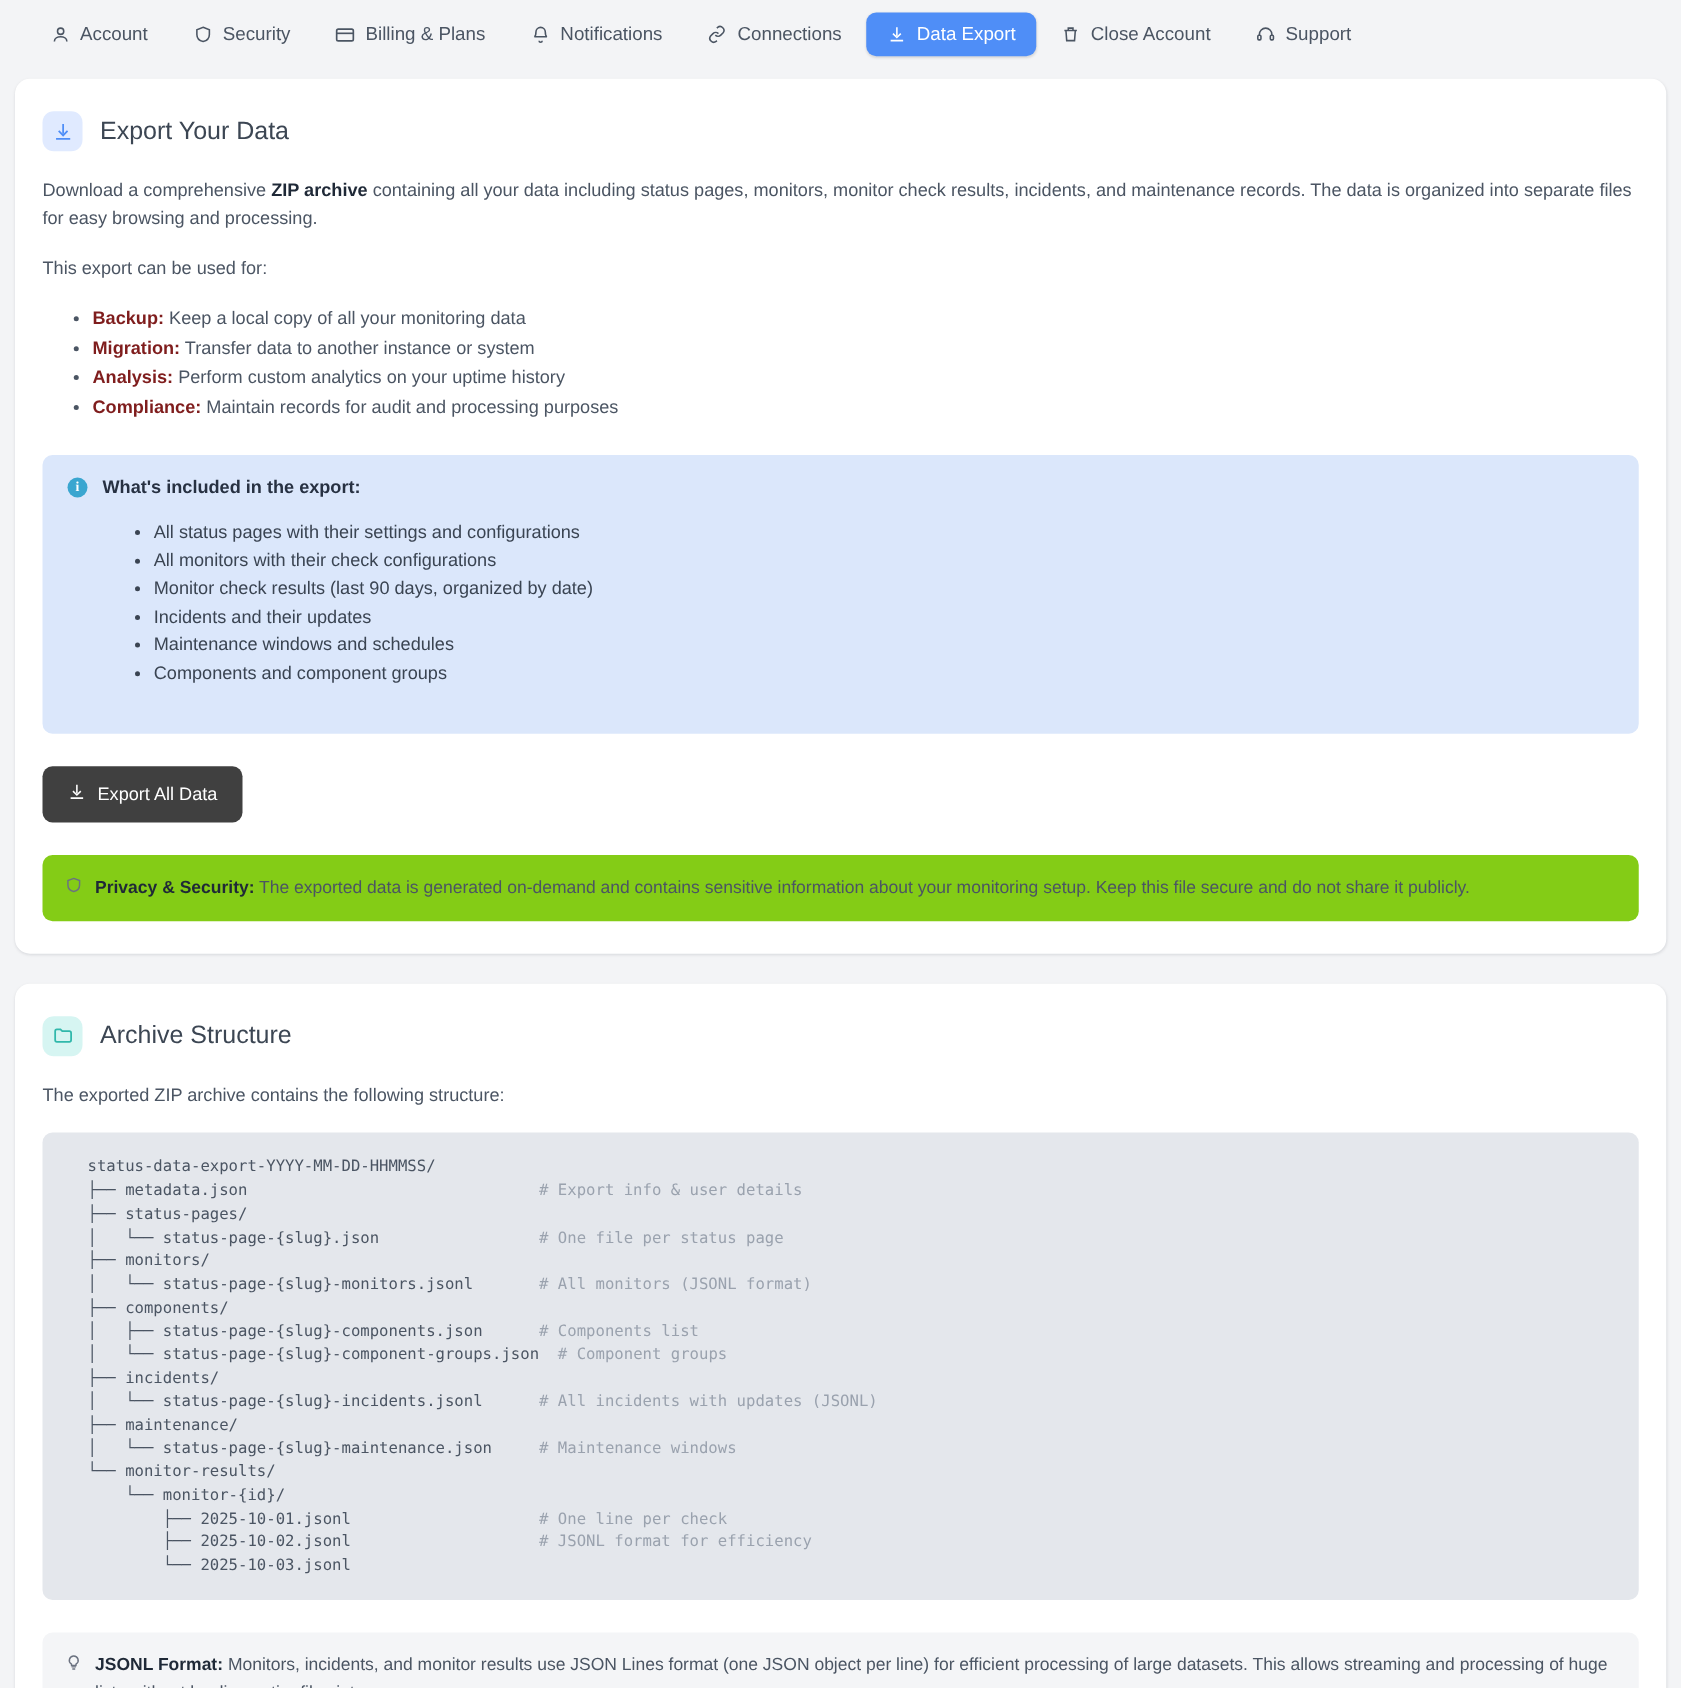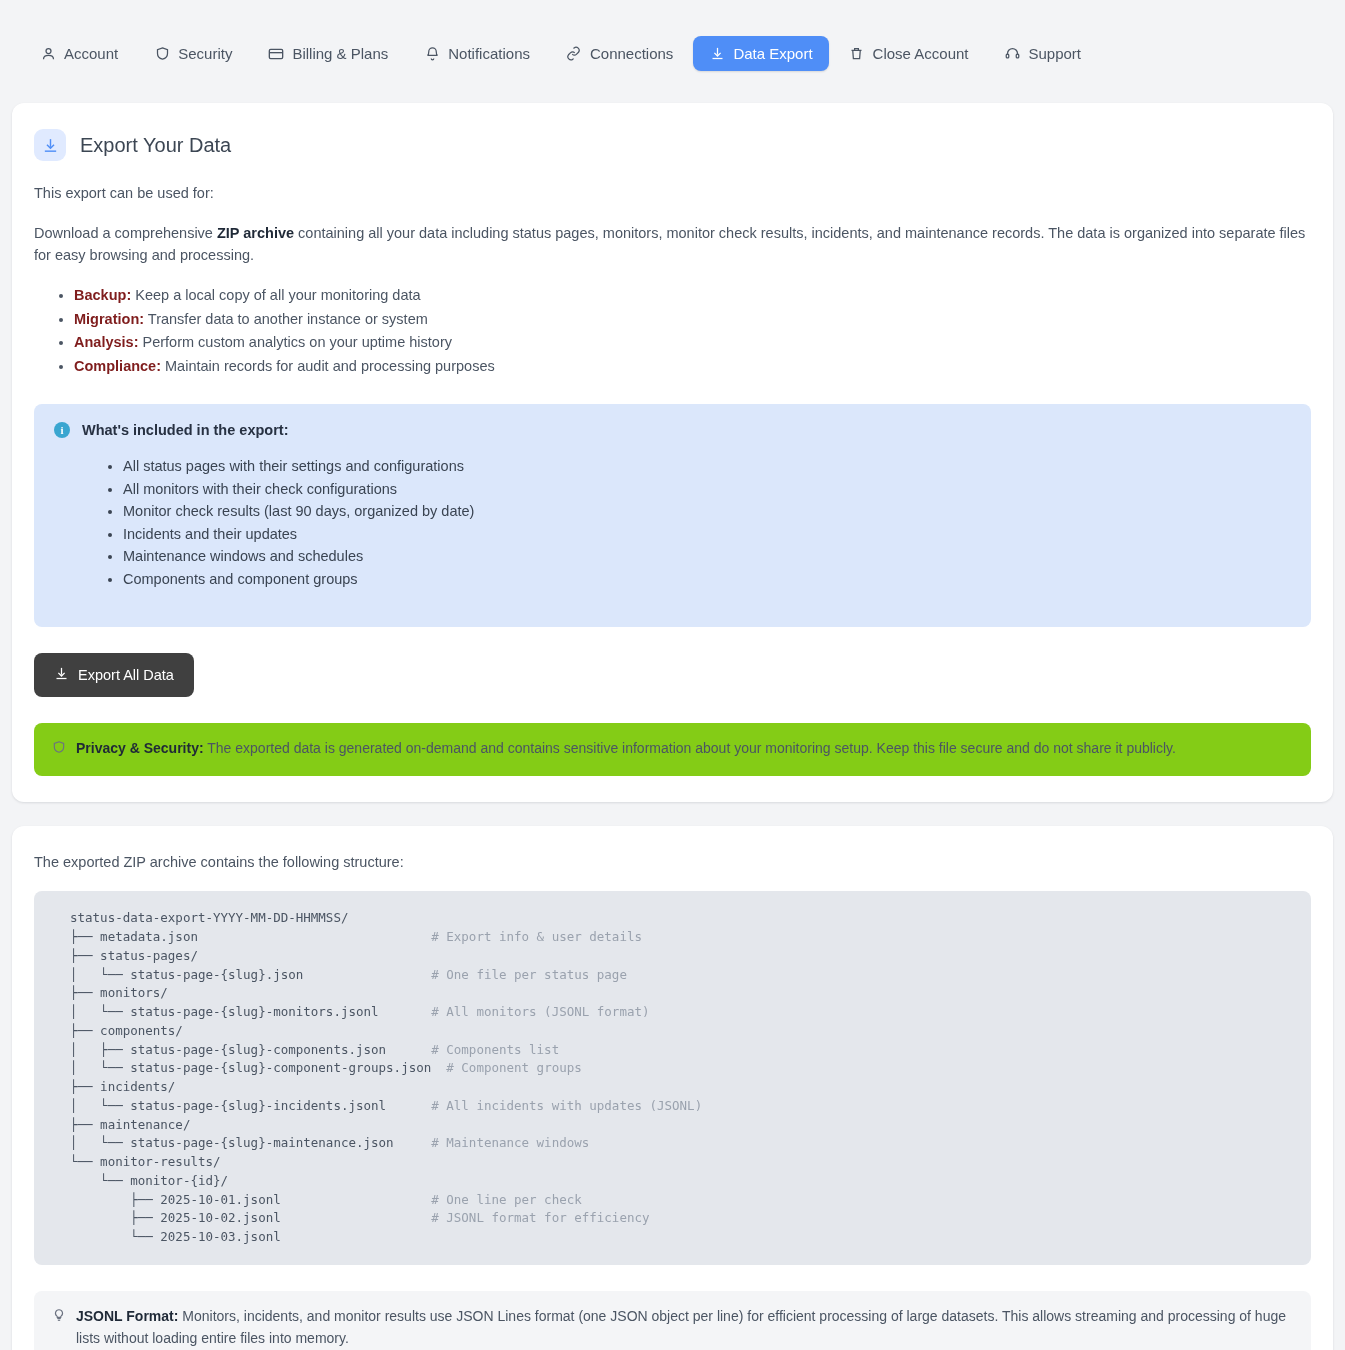--- a/index.html
+++ b/index.html
@@ -9,23 +9,22 @@
     font-family: "Liberation Sans", sans-serif;
     color: #374151;
   }
   body { width: 1345px; min-height: 1350px; }
 
   
   .navbar {
     display: flex;
     align-items: center;
     gap: 4px;
-    padding: 24px 24px;
+    padding: 10px 24px;
     background: #f3f4f6;
-    margin-top: 12px;
   }
   .nav-item {
     display: flex;
     align-items: center;
     gap: 8px;
     padding: 9px 16px;
     border-radius: 8px;
     font-size: 15px;
     color: #4b5563;
     white-space: nowrap;
@@ -251,25 +250,25 @@
     <span class="head-badge blue">
       <svg width="17" height="17" viewBox="0 0 24 24" fill="none" stroke="currentColor" stroke-width="2">
           <path d="M12 3v11"></path>
           <path d="M7 11l5 5 5-5"></path>
           <path d="M4 20h16"></path>
         </svg>
     </span>
     <span class="card-title">Export Your Data</span>
   </div>
 
-  <p class="para">This export can be used for:</p>
-
   <p class="para">
     <span>Download a comprehensive </span><b>ZIP archive</b><span> containing all your data including status pages, monitors, monitor check results, incidents, and maintenance records. The data is organized into separate files for easy browsing and processing.</span>
   </p>
+
+  <p class="para">This export can be used for:</p>
 
   <ul class="bullets">
     <li><b>Backup:</b><span> Keep a local copy of all your monitoring data</span></li>
     <li><b>Migration:</b><span> Transfer data to another instance or system</span></li>
     <li><b>Analysis:</b><span> Perform custom analytics on your uptime history</span></li>
     <li><b>Compliance:</b><span> Maintain records for audit and processing purposes</span></li>
   </ul>
 
   <div class="info-panel">
     <div class="info-head">
@@ -301,20 +300,28 @@
     <span class="notice-ico">
       <svg width="14" height="14" viewBox="0 0 24 24" fill="none" stroke="currentColor" stroke-width="2">
           <path d="M12 3l8 3v6c0 5-3.5 8-8 9-4.5-1-8-4-8-9V6z"></path>
         </svg>
     </span>
     <span><b>Privacy &amp; Security:</b><span> The exported data is generated on-demand and contains sensitive information about your monitoring setup. Keep this file secure and do not share it publicly.</span></span>
   </div>
 </div>
 
 <div class="card">
+  <div class="card-head">
+    <span class="head-badge teal">
+      <svg width="17" height="17" viewBox="0 0 24 24" fill="none" stroke="currentColor" stroke-width="2">
+          <path d="M3 7a2 2 0 012-2h4l2 2h8a2 2 0 012 2v8a2 2 0 01-2 2H5a2 2 0 01-2-2z"></path>
+        </svg>
+    </span>
+    <span class="card-title">Archive Structure</span>
+  </div>
 
   <p class="para">The exported ZIP archive contains the following structure:</p>
 
   <div class="code-block" id="tree-block">status-data-export-YYYY-MM-DD-HHMMSS/
 ├── metadata.json                               <span class="cmt"># Export info &amp; user details</span>
 ├── status-pages/
 │   └── status-page-{slug}.json                 <span class="cmt"># One file per status page</span>
 ├── monitors/
 │   └── status-page-{slug}-monitors.jsonl       <span class="cmt"># All monitors (JSONL format)</span>
 ├── components/

